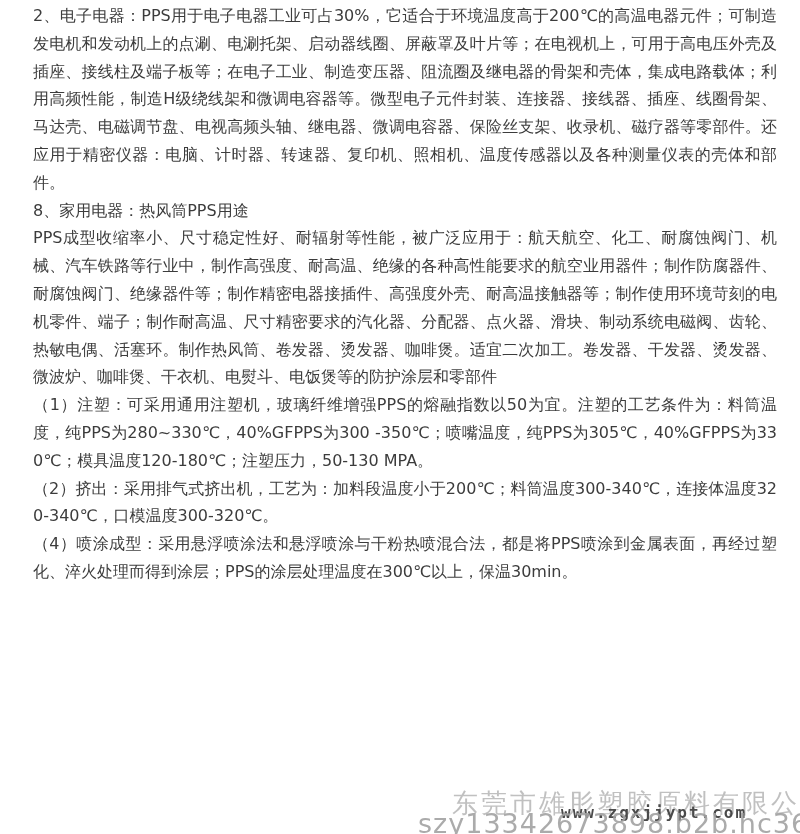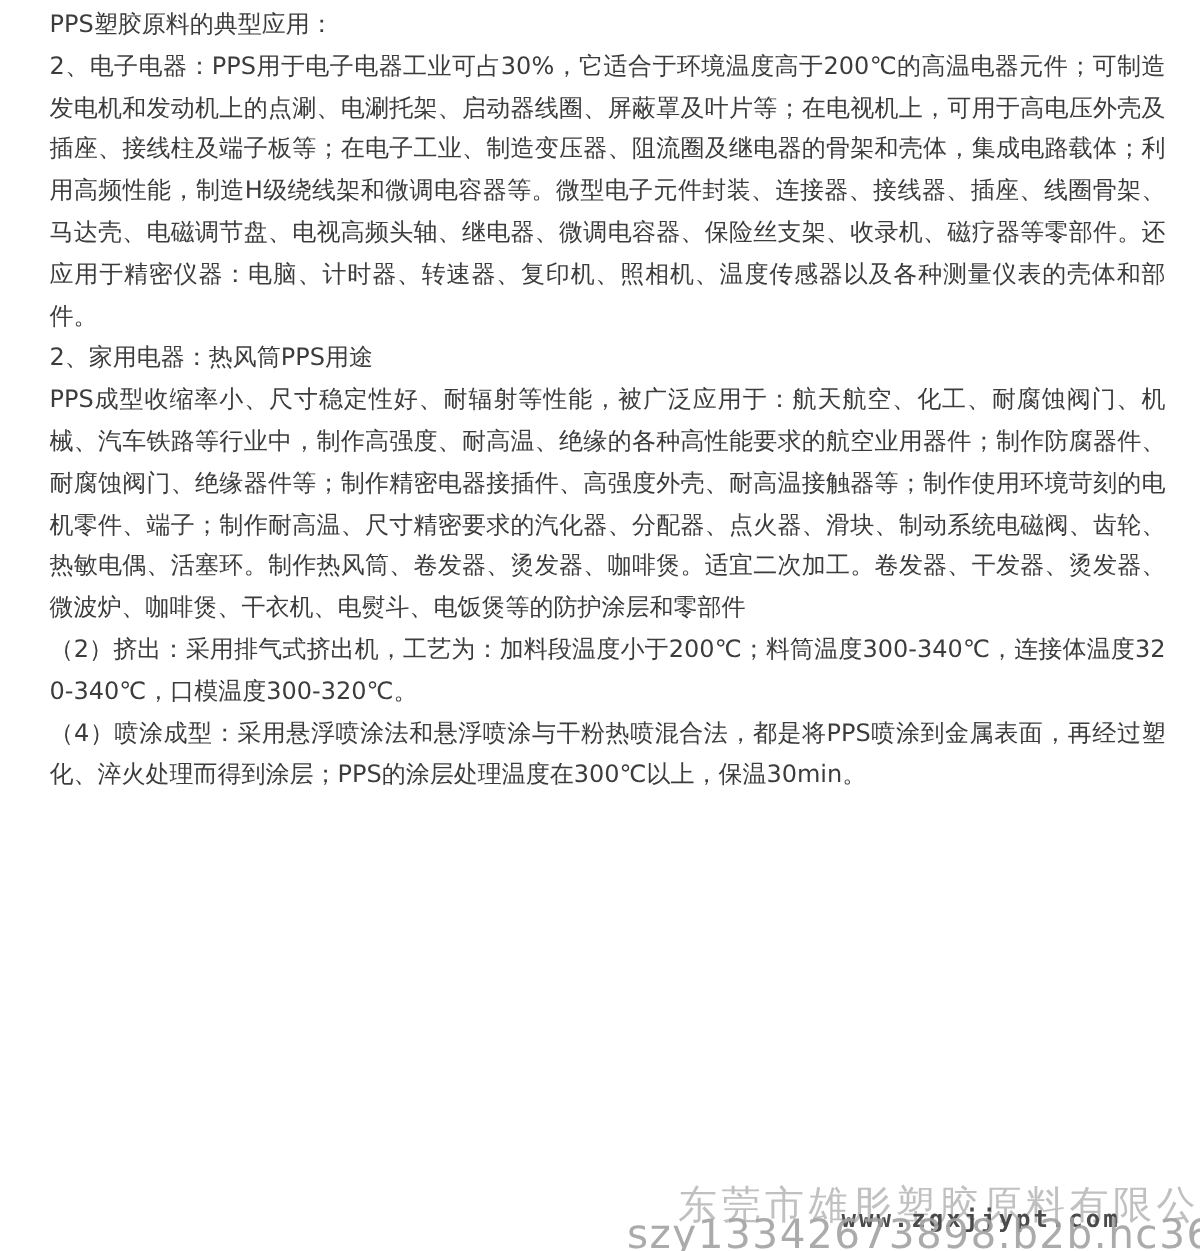--- a/index.html
+++ b/index.html
@@ -56,23 +56,23 @@
     font-size: 27px;
     letter-spacing: 1px;
     color: #a2a2a2;
     opacity: 0.9;
   }
 </style>
 </head>
 <body>
 
 <div class="doc">
-  <p>PPS塑胶原料的典型应用：</p>
   <p>2、电子电器：PPS用于电子电器工业可占30%，它适合于环境温度高于200℃的高温电器元件；可制造发电机和发动机上的点涮、电涮托架、启动器线圈、屏蔽罩及叶片等；在电视机上，可用于高电压外壳及插座、接线柱及端子板等；在电子工业、制造变压器、阻流圈及继电器的骨架和壳体，集成电路载体；利用高频性能，制造H级绕线架和微调电容器等。微型电子元件封装、连接器、接线器、插座、线圈骨架、马达壳、电磁调节盘、电视高频头轴、继电器、微调电容器、保险丝支架、收录机、磁疗器等零部件。还应用于精密仪器：电脑、计时器、转速器、复印机、照相机、温度传感器以及各种测量仪表的壳体和部件。</p>
-  <p>2、家用电器：热风筒PPS用途</p>
+  <p>8、家用电器：热风筒PPS用途</p>
   <p>PPS成型收缩率小、尺寸稳定性好、耐辐射等性能，被广泛应用于：航天航空、化工、耐腐蚀阀门、机械、汽车铁路等行业中，制作高强度、耐高温、绝缘的各种高性能要求的航空业用器件；制作防腐器件、耐腐蚀阀门、绝缘器件等；制作精密电器接插件、高强度外壳、耐高温接触器等；制作使用环境苛刻的电机零件、端子；制作耐高温、尺寸精密要求的汽化器、分配器、点火器、滑块、制动系统电磁阀、齿轮、热敏电偶、活塞环。制作热风筒、卷发器、烫发器、咖啡煲。适宜二次加工。卷发器、干发器、烫发器、微波炉、咖啡煲、干衣机、电熨斗、电饭煲等的防护涂层和零部件</p>
+  <p>（1）注塑：可采用通用注塑机，玻璃纤维增强PPS的熔融指数以50为宜。注塑的工艺条件为：料筒温度，纯PPS为280~330℃，40%GFPPS为300 -350℃；喷嘴温度，纯PPS为305℃，40%GFPPS为330℃；模具温度120-180℃；注塑压力，50-130 MPA。</p>
   <p>（2）挤出：采用排气式挤出机，工艺为：加料段温度小于200℃；料筒温度300-340℃，连接体温度320-340℃，口模温度300-320℃。</p>
   <p>（4）喷涂成型：采用悬浮喷涂法和悬浮喷涂与干粉热喷混合法，都是将PPS喷涂到金属表面，再经过塑化、淬火处理而得到涂层；PPS的涂层处理温度在300℃以上，保温30min。</p>
 </div>
 
 <span class="wm wm-company">东莞市雄肜塑胶原料有限公司</span>
 <span class="wm wm-url">www.zgxjjypt.com</span>
 <span class="wm wm-shop">szy13342673898.b2b.hc360.com</span>
 
 </body></html>

